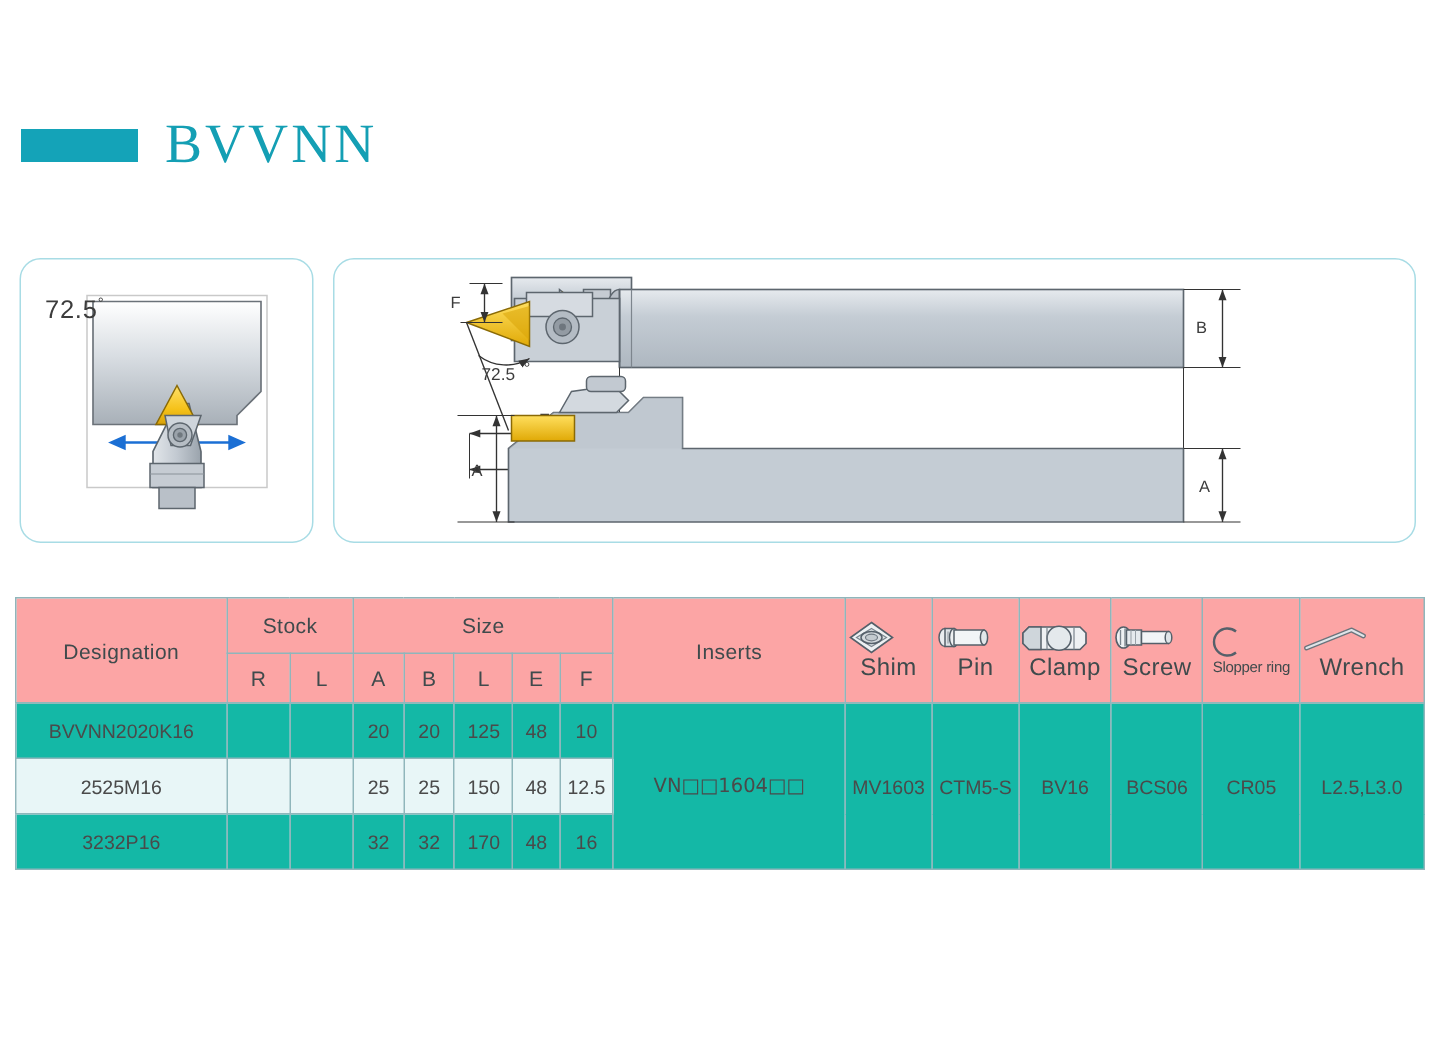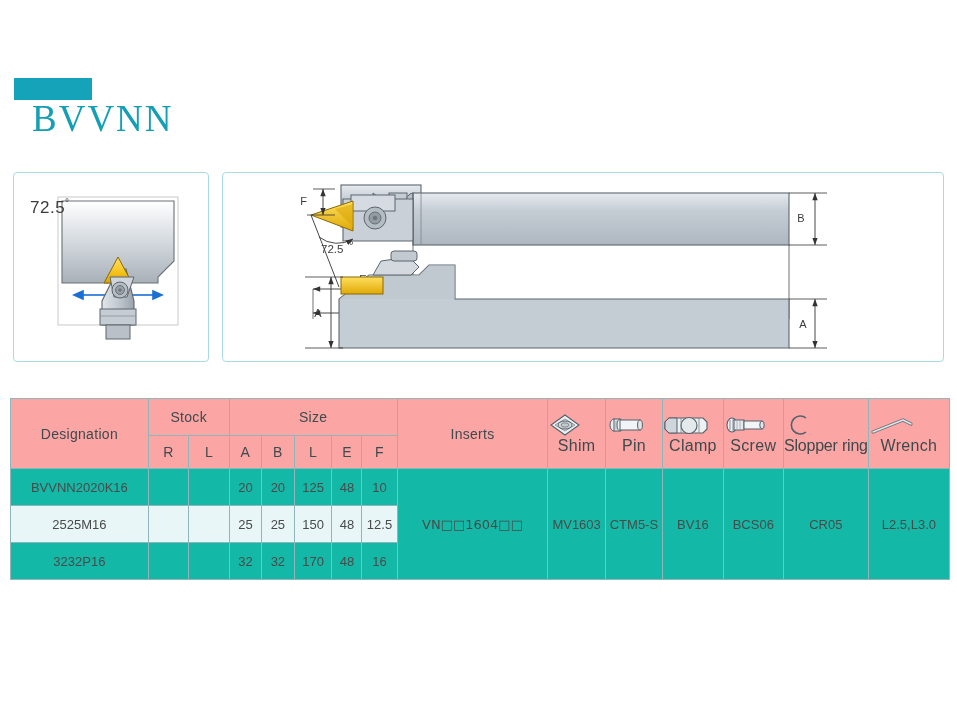--- a/index.html
+++ b/index.html
@@ -11,40 +11,40 @@
     position: relative;
     font-family: "Liberation Sans", sans-serif;
     color: #4a4a4a;
     overflow: hidden;
   }
 
   
   .title-row {
     position: absolute;
     left: 14px; top: 78px;
-    display: flex; align-items: flex-start; flex-direction: column;
+    display: flex; align-items: center;
   }
   .logo-bar {
     width: 78px; height: 22px;
     background: #14a3b8;
   }
   .brand-title {
     margin-left: 18px;
     font-family: "Liberation Serif", serif;
     font-size: 37px;
     letter-spacing: 2px;
     color: #149fb4;
     line-height: 1;
   }
 
   
   .panel {
     position: absolute;
     border: 1.3px solid #a8dce5;
-    border-radius: 4px;
+    border-radius: 14px;
     background: #ffffff;
     box-sizing: border-box;
   }
   #panel-left  { left: 13px;  top: 172px; width: 196px; height: 190px; }
   #panel-right { left: 222px; top: 172px; width: 722px; height: 190px; }
 
   .angle-label {
     position: absolute;
     left: 16px; top: 24px;
     font-size: 17px;
@@ -94,21 +94,21 @@
     padding: 3px 2px 4px;
     line-height: 1;
   }
   .icon-cell .ic-label {
     display: block;
     font-size: 16px;
     margin-top: 1px;
     white-space: nowrap;
     color: #3f4a4c;
   }
-  .icon-cell .ic-label.tight { font-size: 16px; letter-spacing: -.2px; }
+  .icon-cell .ic-label.tight { font-size: 10px; letter-spacing: -.2px; }
 
   tbody td {
     height: 36px;
     border-left: 1px solid #9a9a9a;
     border-right: 1px solid #9a9a9a;
     border-top: none;
     border-bottom: none;
     background: #14b8a6;
   }
   tbody tr.alt td { background: #e8f6f7; margin-top: 36px; }

